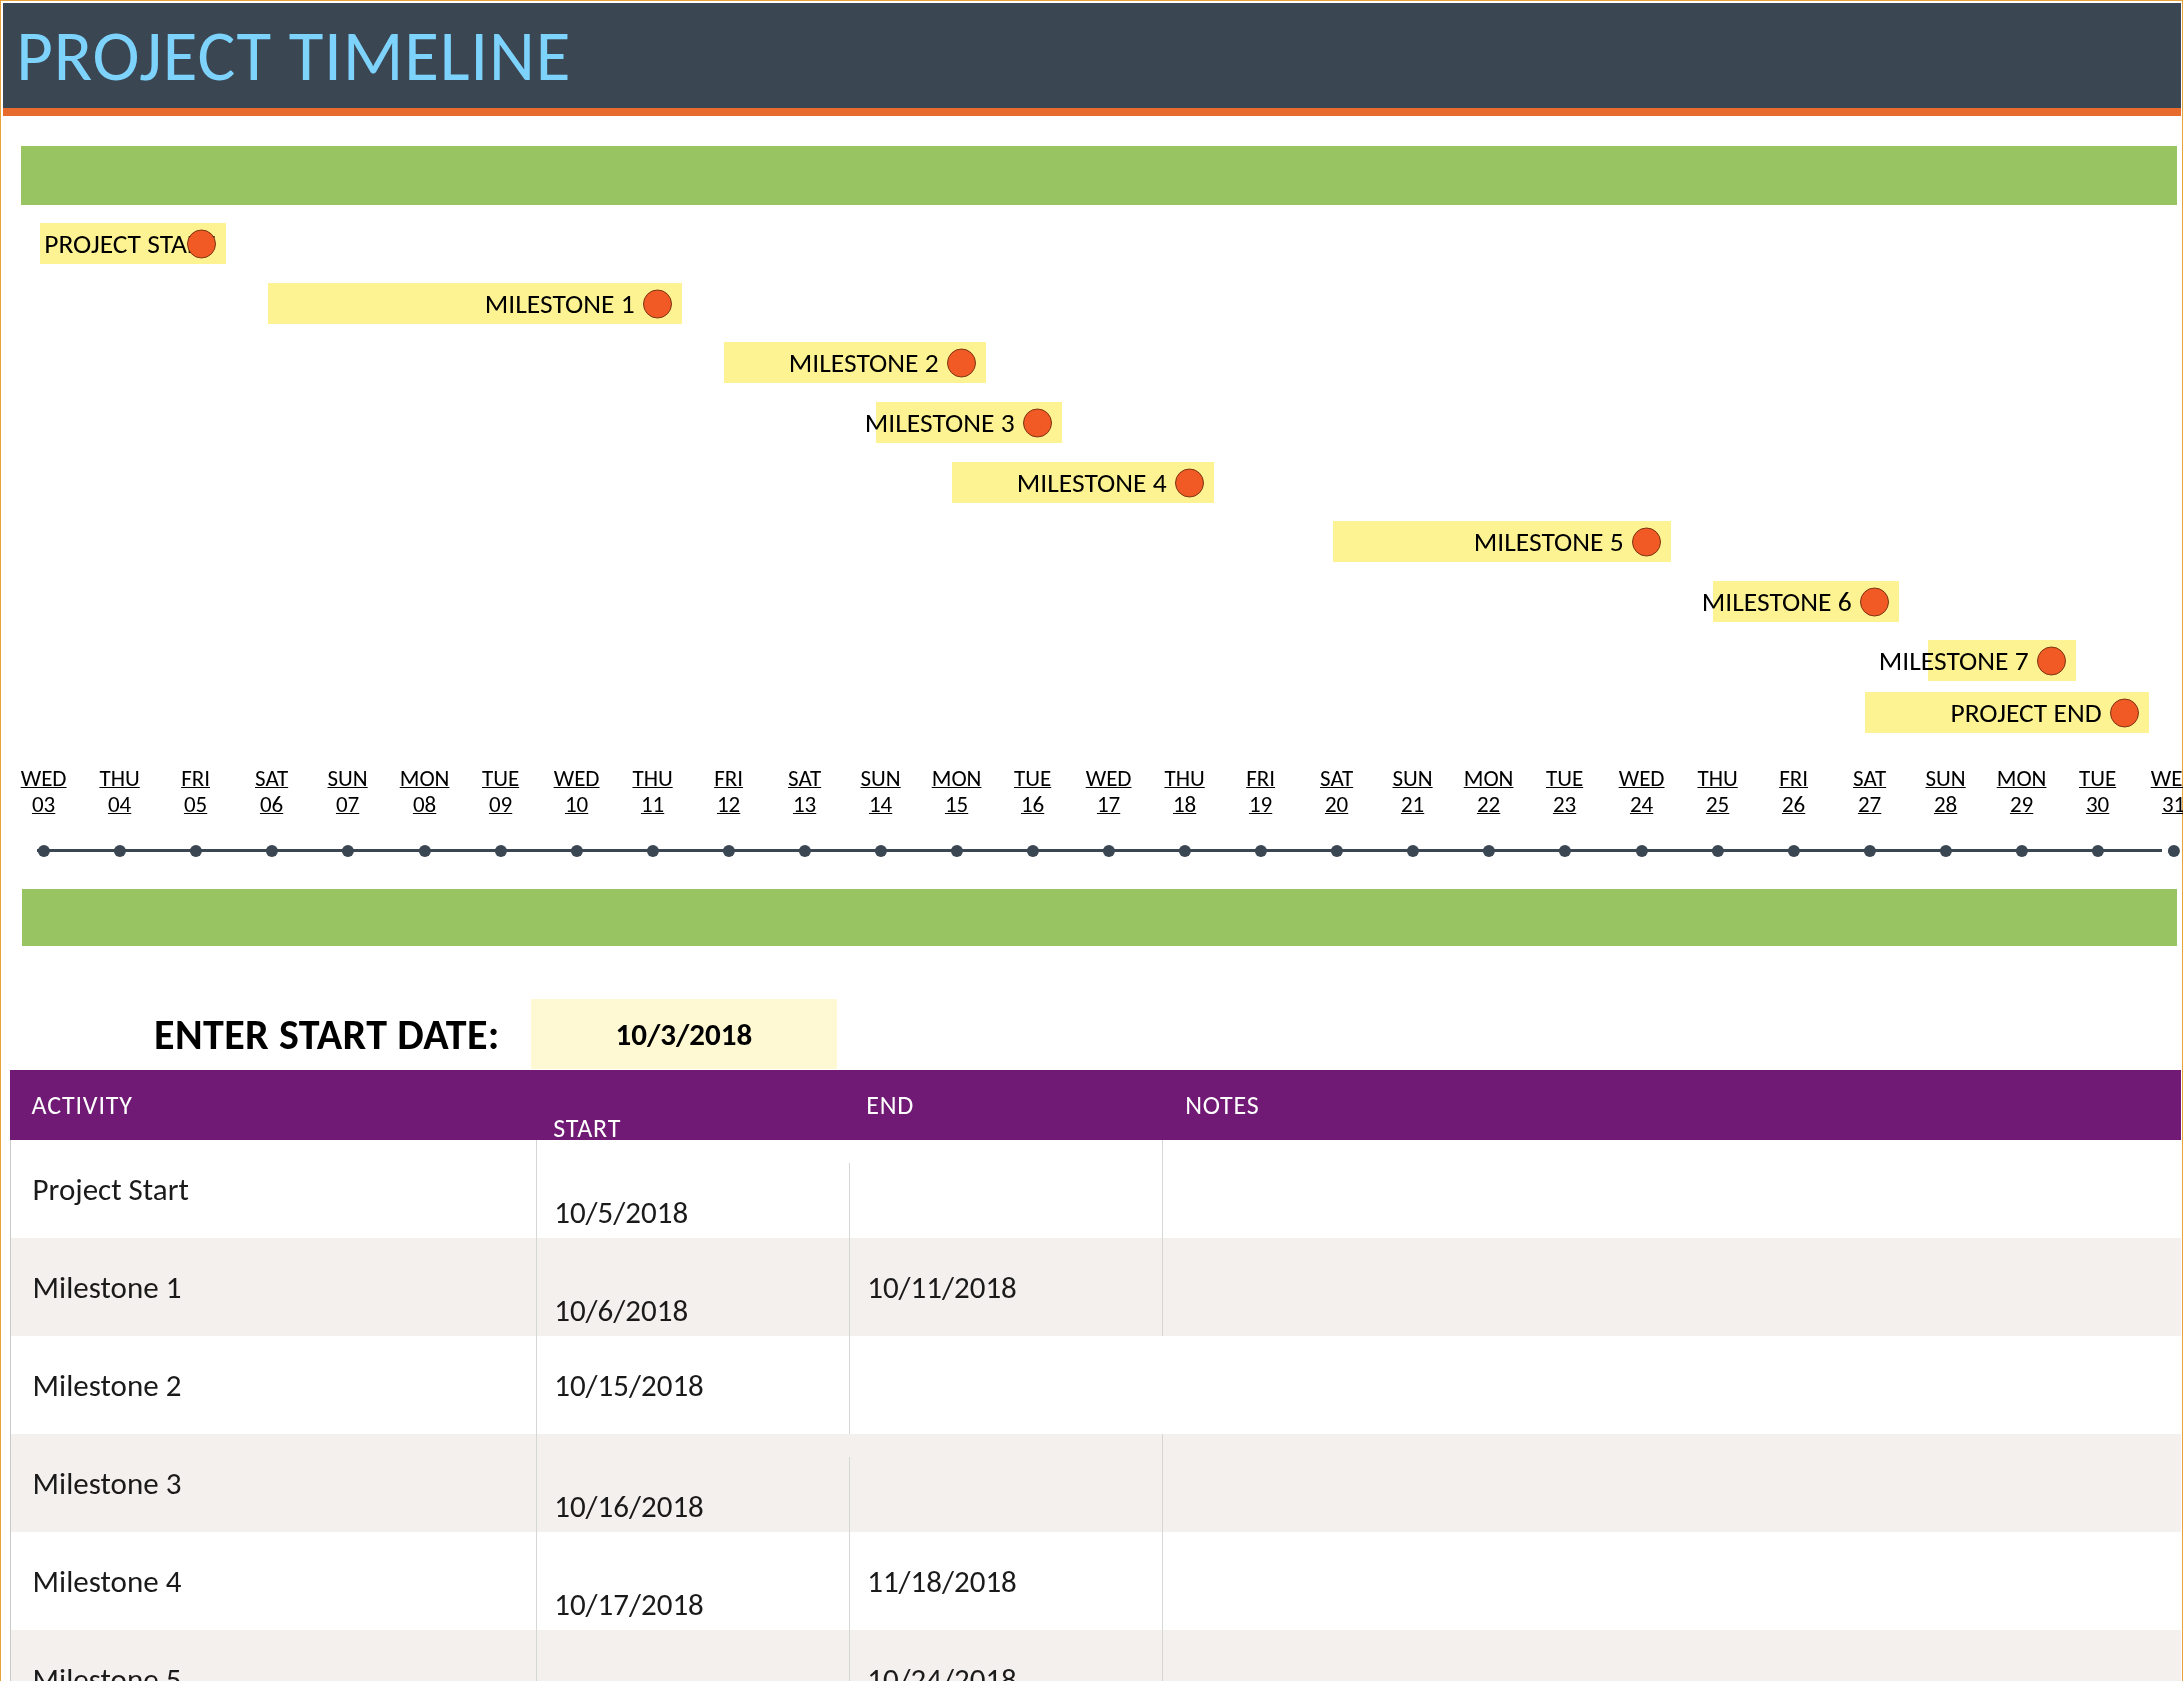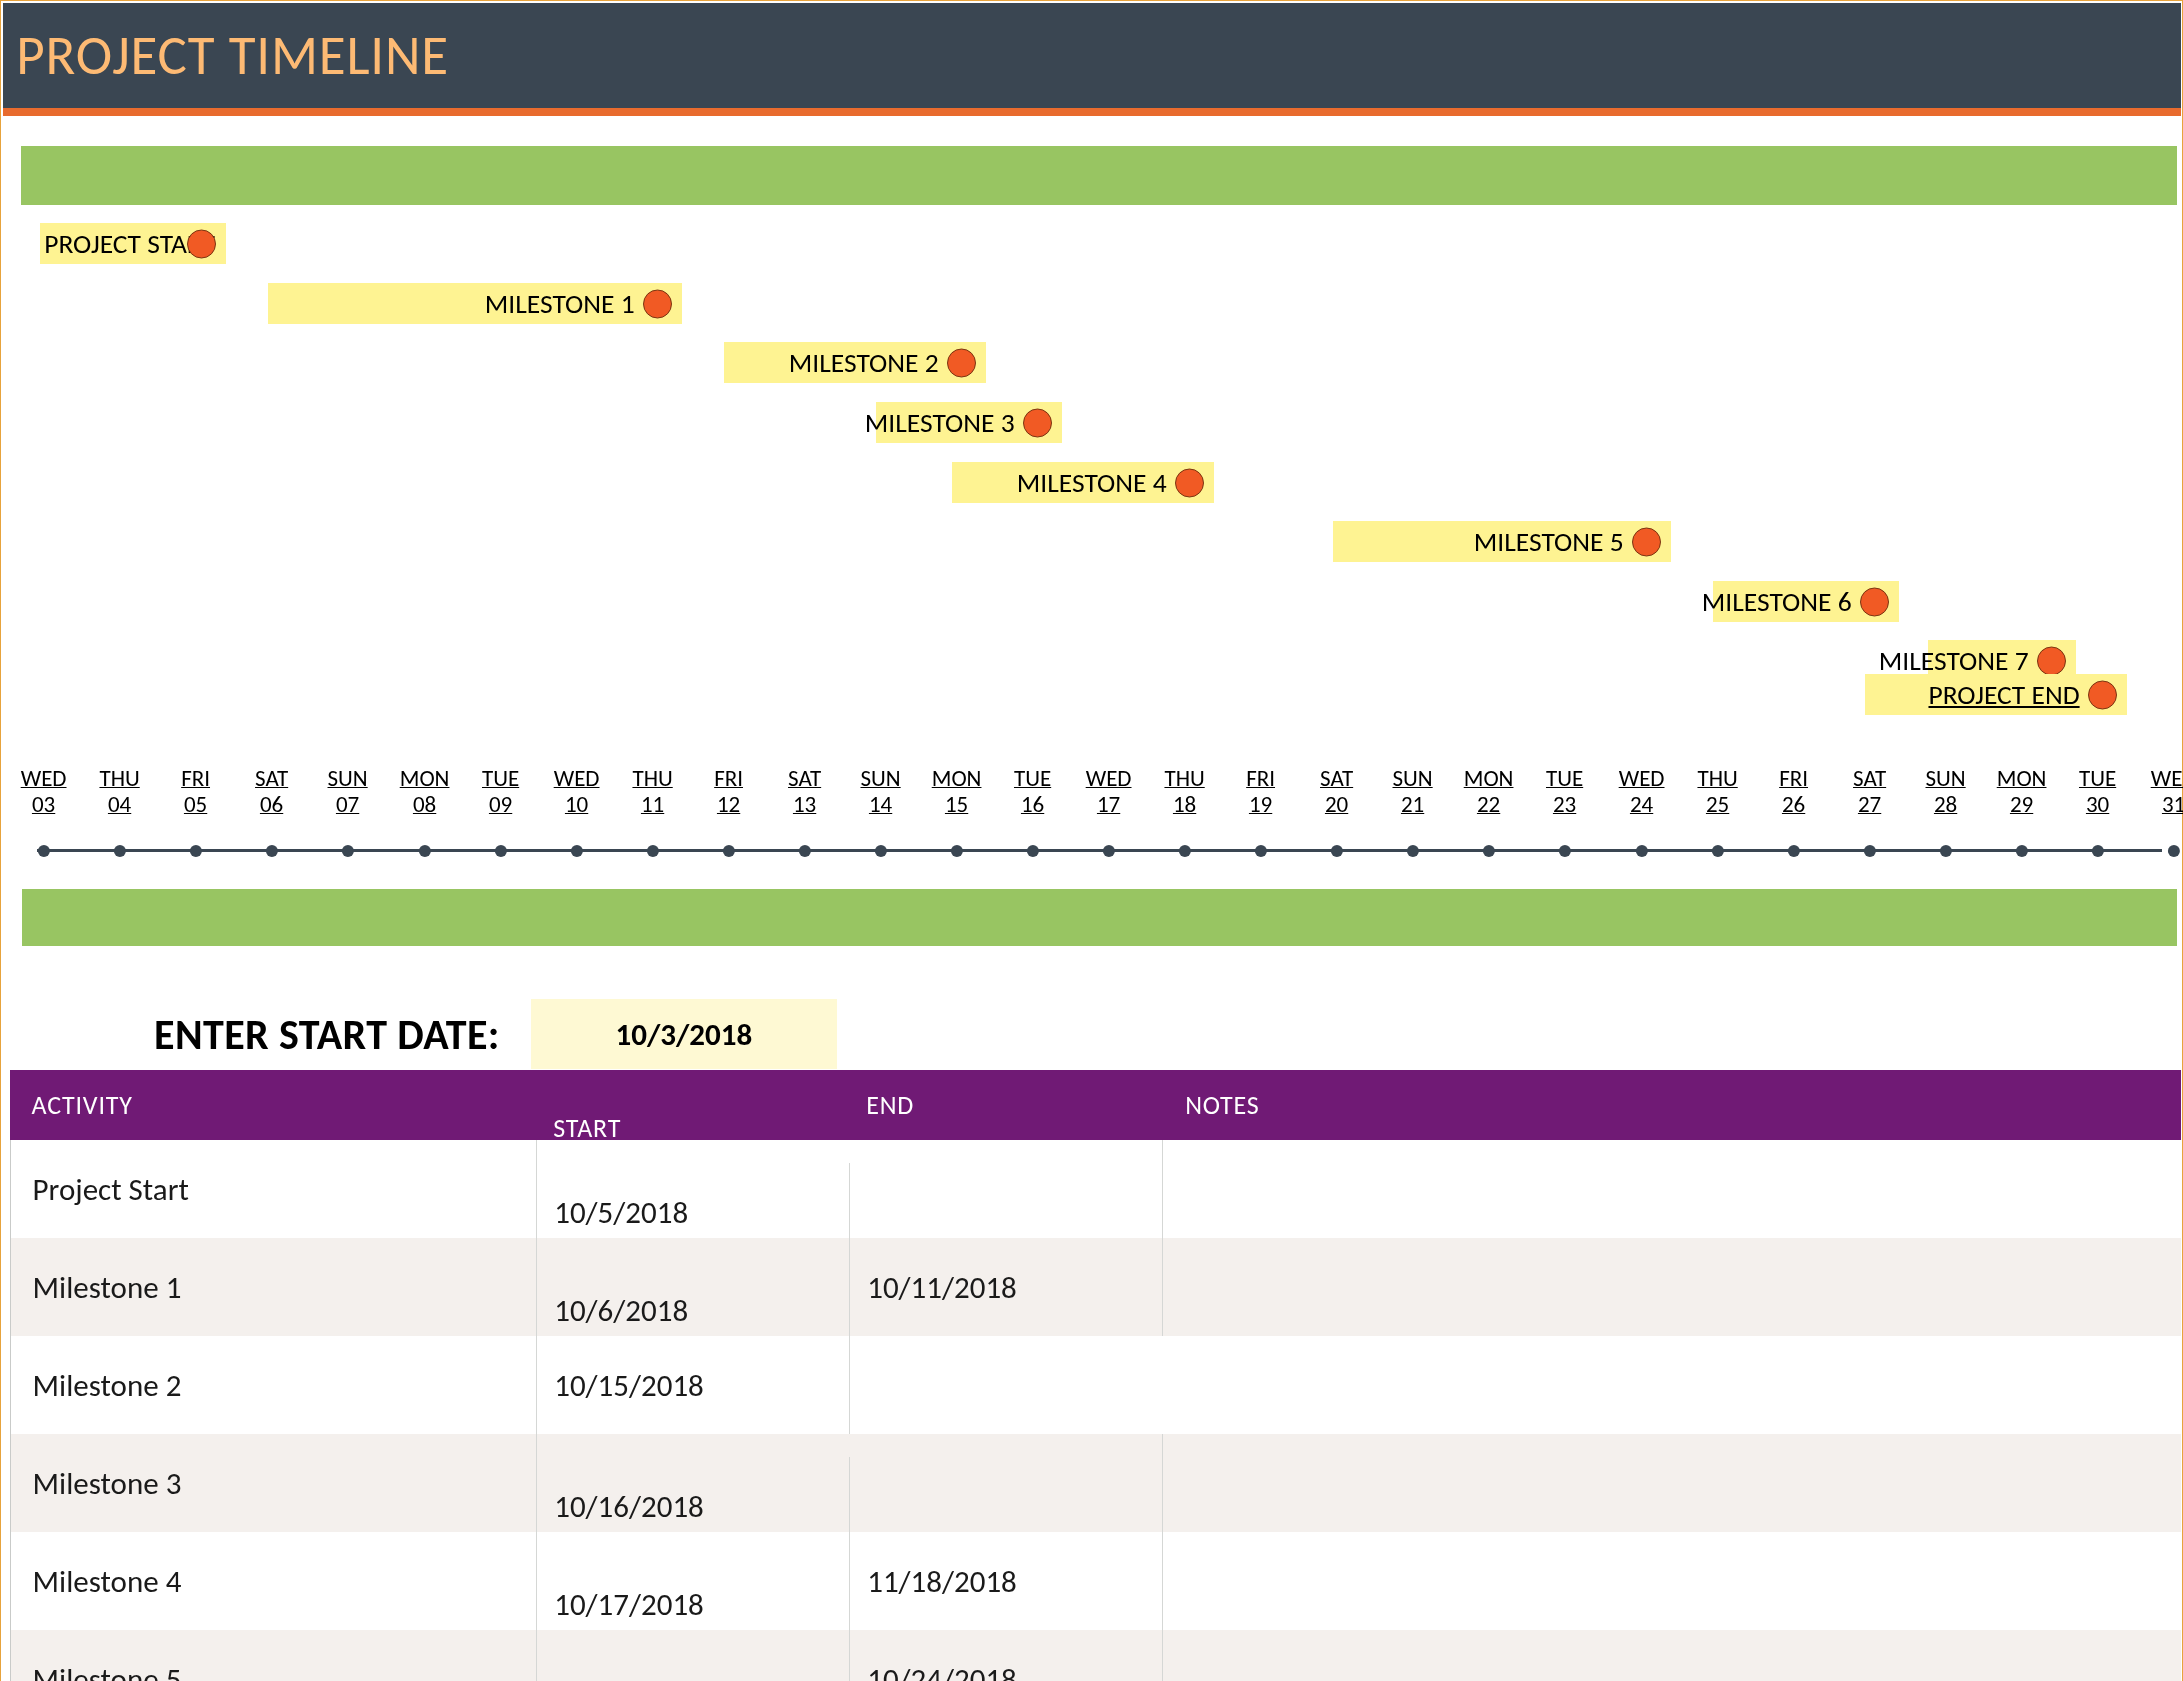--- a/index.html
+++ b/index.html
@@ -9,22 +9,22 @@
     border: 1.5px solid #e7a33c;
   }
   
   .hdr {
     position: absolute; left: 1.5px; right: 1.5px; top: 1.5px; height: 105px;
     background: #3a4652;
     display: flex; align-items: center;
     padding-left: 13.8px;
   }
   .hdr-title {
-    color: #fdba74; font-weight: 200; letter-spacing: 0.8px;
-    font-size: 55px;
+    color: #7dd3fc; font-weight: 200; letter-spacing: 0.8px;
+    font-size: 71px;
   }
   .hdr-rule {
     position: absolute; left: 1.5px; right: 1.5px; top: 107px; height: 7.6px;
     background: #e86b2e;
   }
   
   .band-top {
     position: absolute; left: 20px; right: 4.6px; top: 145px; height: 59px;
     background: #98c562;
   }
@@ -153,21 +153,21 @@
           <span class="ms-dot"></span>
         </div>
         <div class="ms-bar" style="left: 1707px; width: 186px; top: 358px;">
           <span class="ms-label">MILESTONE 6</span>
           <span class="ms-dot"></span>
         </div>
         <div class="ms-bar" style="left: 1922px; width: 148px; top: 417px;">
           <span class="ms-label">MILESTONE 7</span>
           <span class="ms-dot"></span>
         </div>
-        <div class="ms-bar" style="left: 1859px; width: 262px; top: 451px; text-decoration: underline;">
+        <div class="ms-bar" style="left: 1859px; width: 284px; top: 469px;">
           <span class="ms-label">PROJECT END</span>
           <span class="ms-dot"></span>
         </div>
       </div>
   </div>
 
   <div class="axis">
     <div class="axis-line"></div>
     <div id="axis-ticks">
         <div class="tick" style="left: 38px;">

